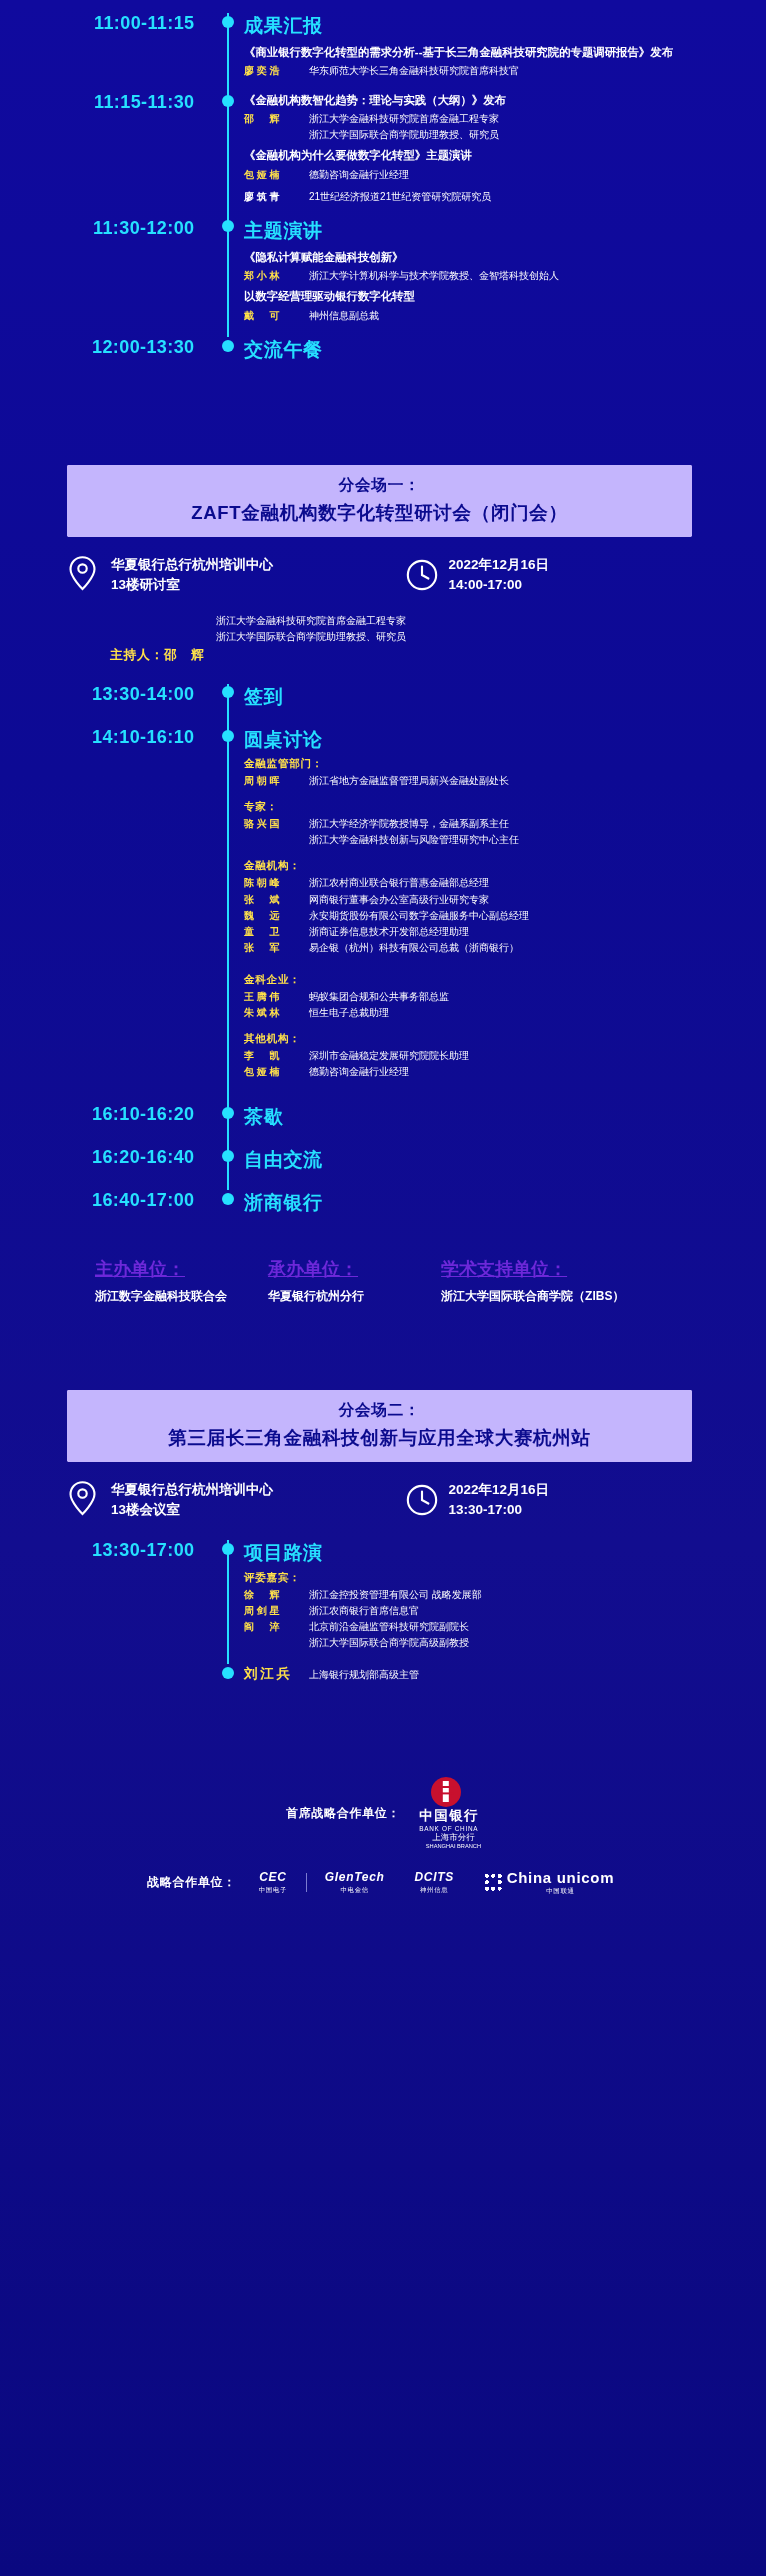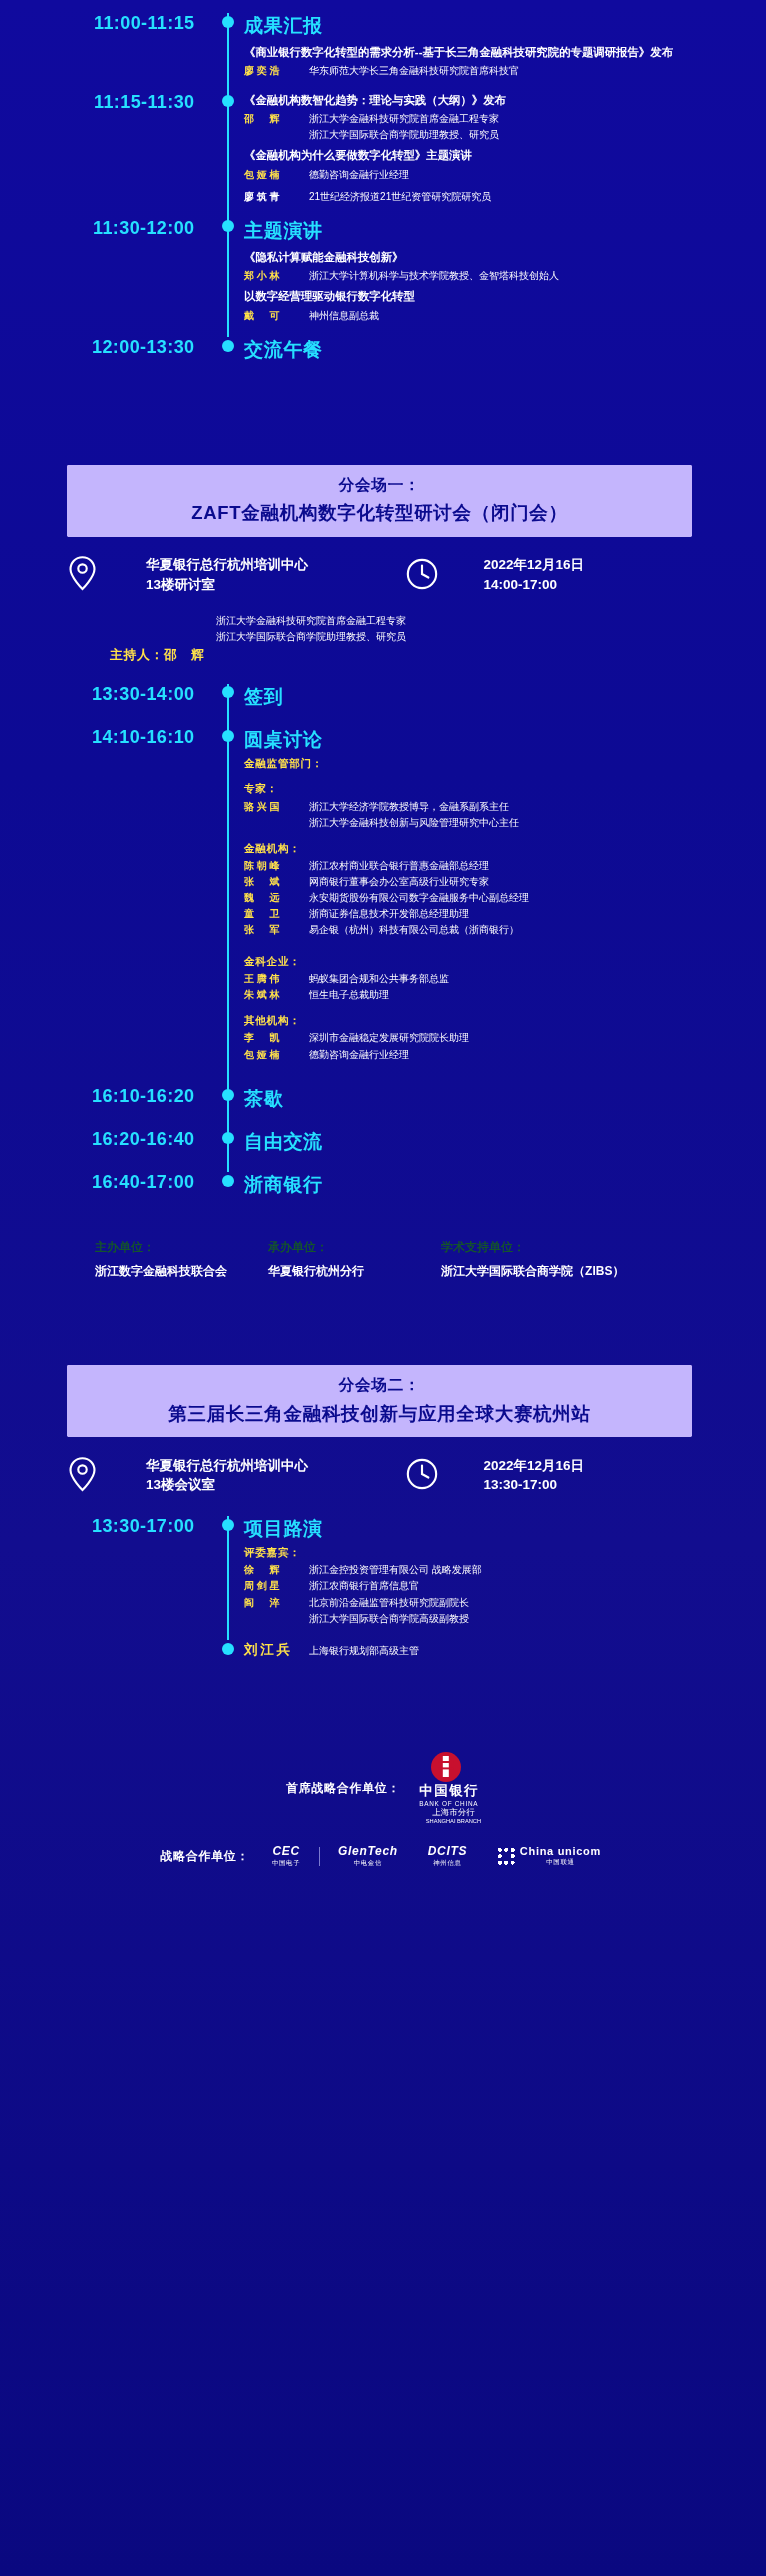--- a/index.html
+++ b/index.html
@@ -117,23 +117,22 @@
 
   
   .venue {
     width: 625px;
     margin: 18.5px auto 0 auto;
     display: flex;
     align-items: center;
   }
   .venue-left, .venue-right {
     display: flex;
-    align-items: center;
+    align-items: flex-end;
     flex: 1;
-    gap: 35px;
   }
   .venue-right { padding-left: 50px; }
   .vi { flex: 0 0 34px; margin-right: 10px; }
   .vtext { font-size: 13.5px; line-height: 1.45; font-weight: bold; }
 
   
   .host {
     width: 625px;
     margin: 18.5px auto 0 auto;
     display: flex;
@@ -162,21 +161,21 @@
   
   .orgs {
     width: 625px;
     margin: 24px auto 0 auto;
     display: flex;
     padding-left: 28px;
   }
   .org {
     flex: 1;
   }
-  .org .ot { color: #14532d; font-size: 12px; font-weight: bold; margin-bottom: 7px; }
+  .org .ot { color: #6d28d9; font-size: 18px; font-weight: bold; margin-bottom: 7px; text-decoration: underline; }
   .org .ov { color: #ffffff; font-size: 12px; font-weight: bold; }
 
   
   .partners { width: 767px; margin-top: 28px; padding-bottom: 28px; }
   .prow {
     display: flex;
     align-items: center;
     justify-content: center;
     margin-bottom: 18.5px;
   }
@@ -379,20 +378,24 @@
       <div class="time-col">14:10-16:10</div>
       <div class="line-col">
         <div class="vline"></div>
           <div class="dot"></div>
       </div>
       <div class="content-col">
         <div class="sess-title">圆桌讨论</div>
 
         <div class="grp">
           <div class="grp-title">金融监管部门：</div>
+          <div class="person">
+            <div class="p-name">周朝晖</div>
+            <div class="p-desc">浙江省地方金融监督管理局新兴金融处副处长</div>
+          </div>
         </div>
 
         <div class="grp">
           <div class="grp-title">专家：</div>
           <div class="person">
             <div class="p-name">骆兴国</div>
             <div class="p-desc">浙江大学经济学院教授博导，金融系副系主任</div>
           </div>
           <div class="person">
             <div class="p-name"></div>
@@ -615,21 +618,21 @@
       <div class="sm-logo">
         <div class="stack">
           <div class="mark">DCITS</div>
           <div class="sub">神州信息</div>
         </div>
       </div>
       <div style="width:18.5px;"></div>
       <div class="sm-logo">
         <div class="uni-dots"></div>
         <div class="stack">
-          <div class="mark" style="font-style:normal;font-size:11px;">China unicom</div>
+          <div class="mark" style="font-style:normal;font-size:15px;">China unicom</div>
           <div class="sub">中国联通</div>
         </div>
       </div>
     </div>
   </div>
 
 </div>
 
 
 </body></html>

